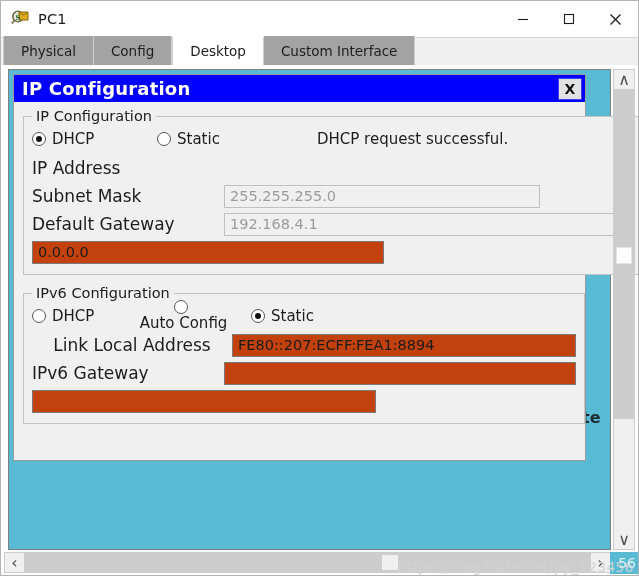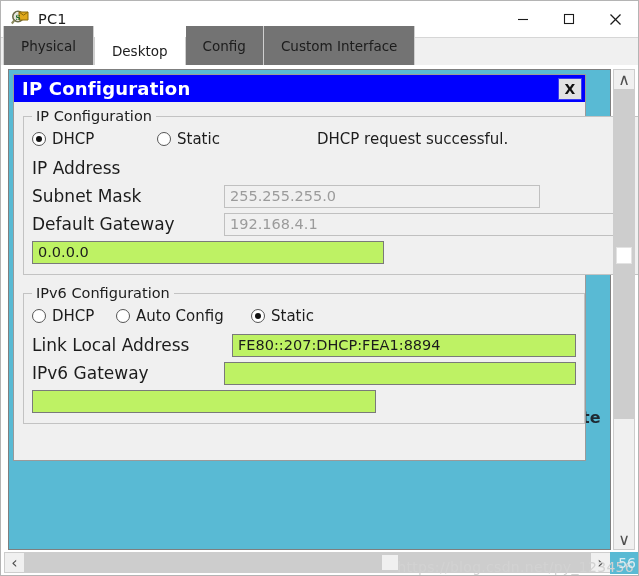--- a/index.html
+++ b/index.html
@@ -58,27 +58,27 @@
   .tabstrip {
     height: 28px;
     flex: 0 0 28px;
     background: #f0f0f0;
     display: flex;
     align-items: flex-end;
     border-top: 1px solid #d6d6d6;
     padding-left: 2px;
   }
   .tab {
-    height: 39px;
+    height: 29px;
     padding: 0 17px;
     display: flex;
     align-items: center;
     font-size: 13.5px;
     color: #1c1c1c;
-    background: #737373;
+    background: #a3a3a3;
     border-right: 1px solid #cfcfcf;
     position: relative;
   }
   .tab:first-child { border-left: 1px solid #cfcfcf; }
   .tab.active {
     background: #ffffff;
     border-left: 1px solid #cfcfcf;
     height: 28px;
     z-index: 2;
   }
@@ -295,21 +295,21 @@
     border: 1px solid #c0c0c0;
     font-size: 14.5px;
     color: #9b9b9b;
     display: flex;
     align-items: center;
     padding-left: 5px;
     overflow: hidden;
     white-space: nowrap;
   }
   .field-input.editable {
-    background: #bef264;
+    background: #c2410c;
     border: 1px solid #7a7a7a;
     color: #1c1c1c;
   }
   .slash {
     font-size: 16px;
     color: #1c1c1c;
     font-style: italic;
     margin: 0 4px;
   }
 </style>
@@ -348,25 +348,25 @@
             <line x1="11.5" y1="1.5" x2="1.5" y2="11.5" stroke="#1b1b1b" stroke-width="1.2"></line>
           </svg>
       </div>
     </div>
   </div>
 
   <div class="tabstrip">
     <div class="tab">
       <span>Physical</span>
     </div>
+    <div class="tab">
+      <span>Config</span>
+    </div>
     <div class="tab active">
       <span>Desktop</span>
-    </div>
-    <div class="tab">
-      <span>Config</span>
     </div>
     <div class="tab">
       <span>Custom Interface</span>
     </div>
   </div>
 
   <div class="pt-area">
 
     <div class="pt-canvas">
       <div class="pt-canvas-inner"></div>
@@ -422,34 +422,34 @@
         </fieldset>
 
         <fieldset class="grp">
           <legend>IPv6 Configuration</legend>
 
           <div class="radio-row">
             <div class="radio-item" style="width:84px;">
               <span class="radio-circle"></span>
               <span>DHCP</span>
             </div>
-            <div class="radio-item" style="width:135px;">
+            <div class="radio-item" style="width:135px;flex-direction:column;">
               <span class="radio-circle"></span>
               <span>Auto Config</span>
             </div>
             <div class="radio-item">
               <span class="radio-circle checked"></span>
               <span>Static</span>
             </div>
           </div>
 
 
           <div class="field-row">
-            <span class="field-label" style="width:200px;">Link Local Address</span>
-            <span class="field-input editable" style="width:344px;">FE80::207:DHCP:FEA1:8894</span>
+            <span class="field-label" style="width:200px;text-align:center;">Link Local Address</span>
+            <span class="field-input editable" style="width:344px;">FE80::207:ECFF:FEA1:8894</span>
           </div>
 
           <div class="field-row">
             <span class="field-label" style="width:192px;">IPv6 Gateway</span>
             <span class="field-input editable" style="width:352px;"></span>
           </div>
 
           <div class="field-row">
             <span class="field-input editable" style="width:344px;"></span>
           </div>

